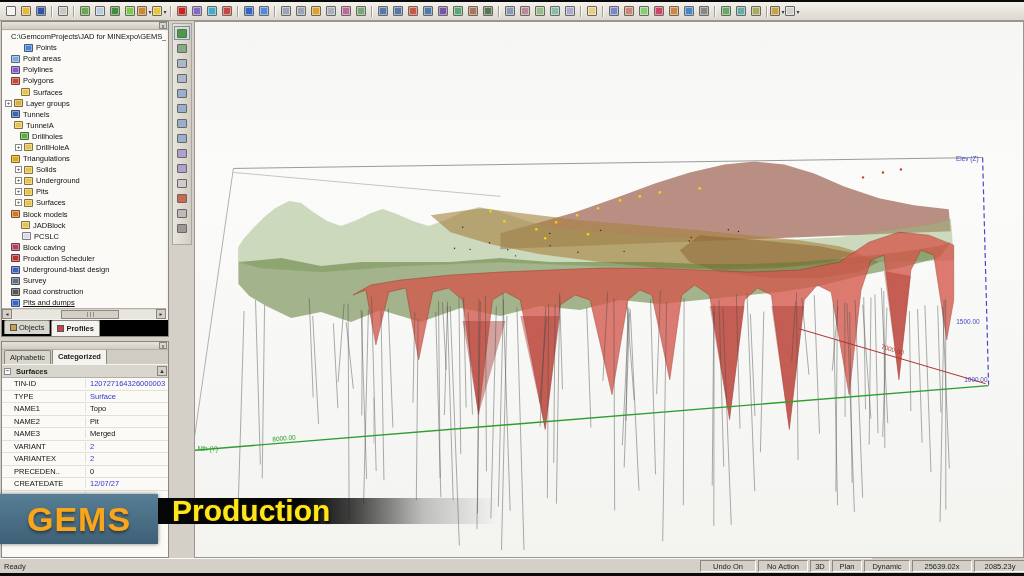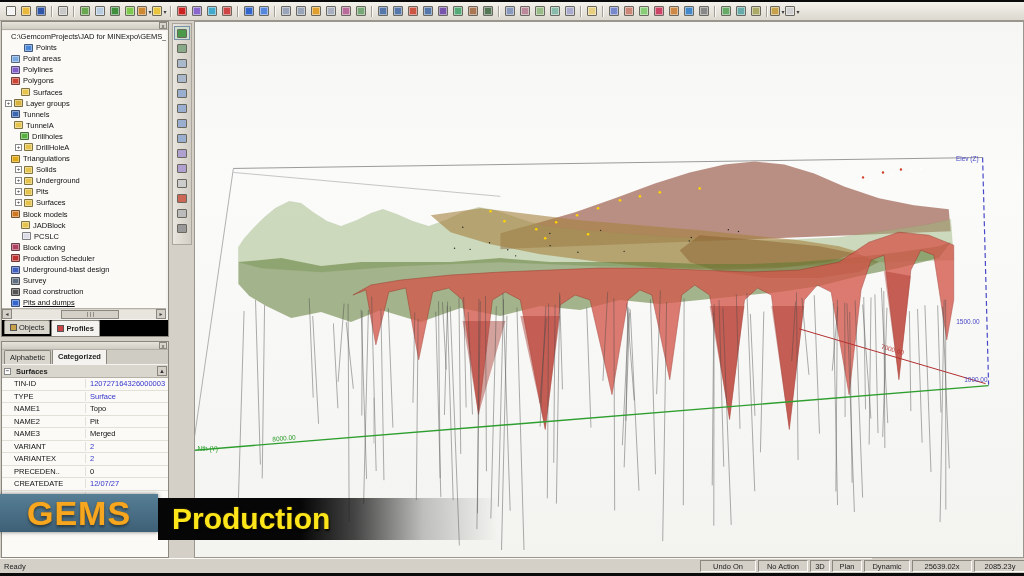--- a/index.html
+++ b/index.html
@@ -86,27 +86,27 @@
     border:1px solid #8a877f; background:#d4d0c8; font-size:6px; line-height:9px;
     text-align:center; color:#333; }
 
   
   #viewport { position:absolute; left:194px; top:21px; width:830px; height:537px;
     background:linear-gradient(#f6f6f4,#fbfbfa 30%,#f3f3f0); border:1px solid #9a968e; }
   #scene { width:100%; height:100%; display:block; }
   #scene text { font-family:"Liberation Sans", sans-serif; }
 
   
-  #gems-box { position:absolute; left:0; top:494px; width:158px; height:38px;
+  #gems-box { position:absolute; left:0; top:494px; width:158px; height:50px;
     background:linear-gradient(#567e95,#3e6076); z-index:50;
     display:flex; align-items:center; justify-content:center;
     box-shadow:0 0 4px rgba(0,0,0,.5); }
   #gems-box .logo { font-size:34px; font-weight:bold; letter-spacing:1px; color:#f6a71f;
     text-shadow:0 2px 3px rgba(0,0,0,.45), 0 0 1px #c77d10; }
-  #prod-band { position:absolute; left:158px; top:498px; width:340px; height:42px; z-index:50;
+  #prod-band { position:absolute; left:158px; top:498px; width:340px; height:26px; z-index:50;
     background:linear-gradient(90deg,#060606 0%,#060606 42%,rgba(25,25,25,.8) 58%,
       rgba(90,90,90,.35) 78%,rgba(150,150,150,0) 100%);
     display:flex; align-items:center; }
   #prod-band .caption { font-size:30px; font-weight:bold; color:#ffe61a; padding-left:14px;
     text-shadow:1px 2px 2px rgba(0,0,0,.9), 0 0 2px #6b5600; }
 
   
   #statusbar { position:absolute; left:0; top:558px; width:872px; height:15px;
     background:#d4d0c8; border-top:1px solid #fbfaf7; font-size:7.5px; color:#222; z-index:55; }
   #status-ready { position:absolute; left:4px; top:3px; }

